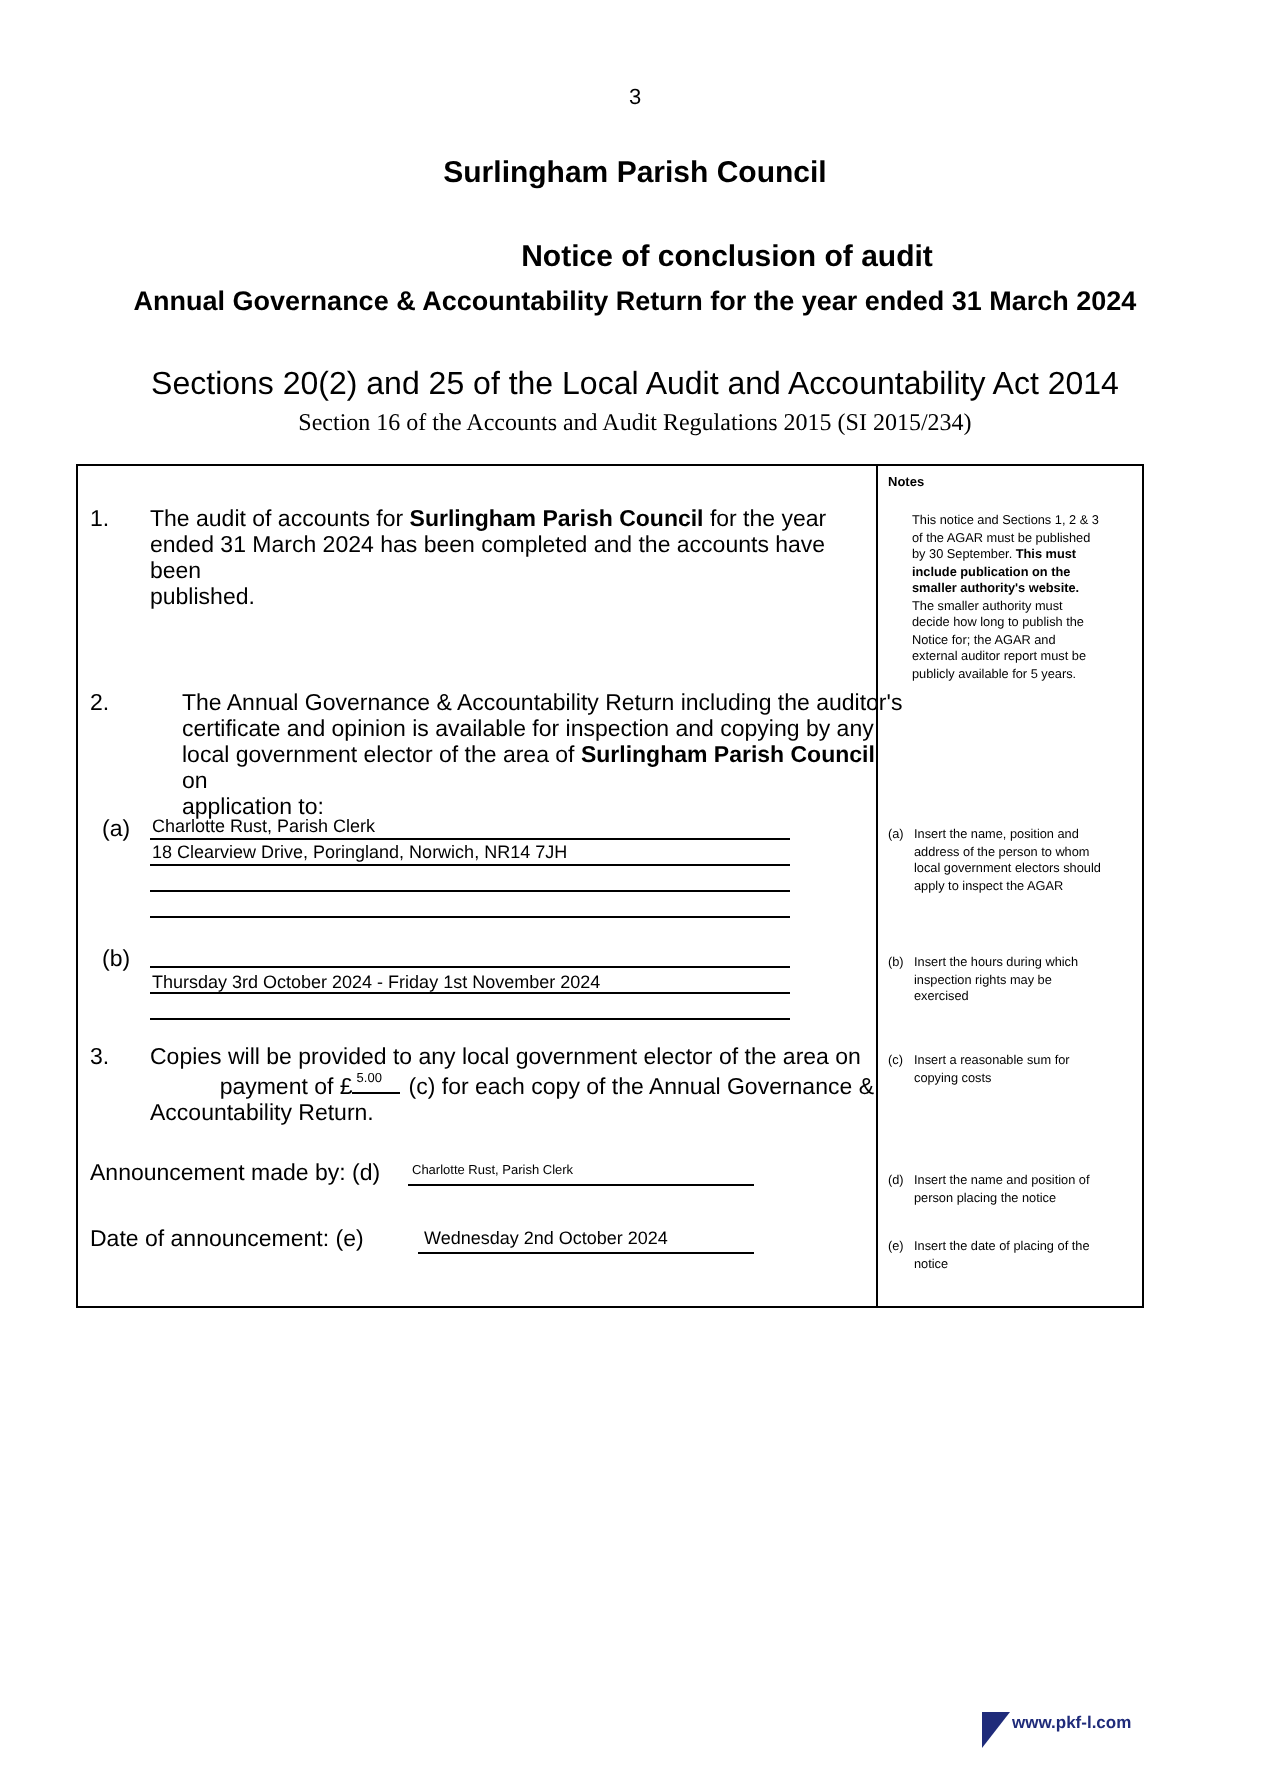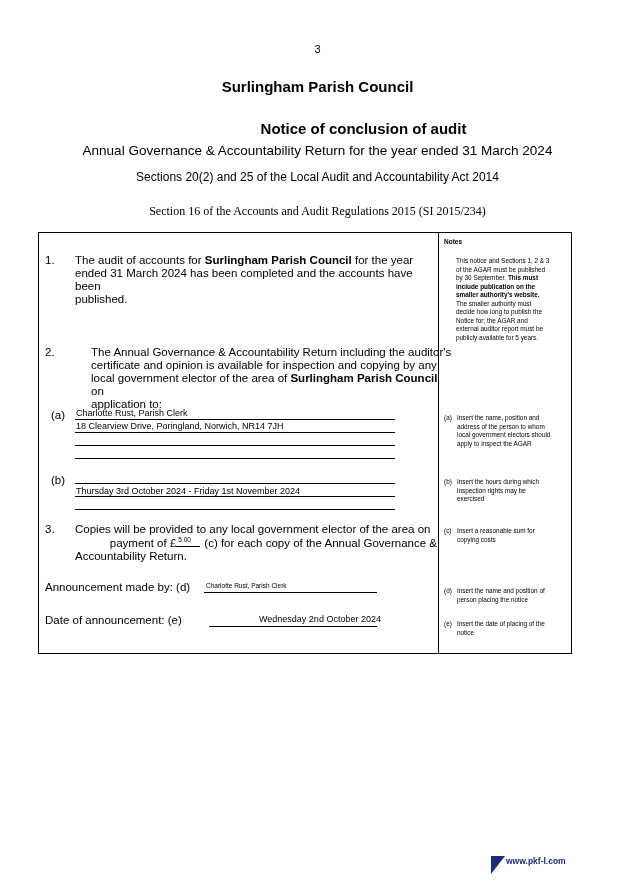--- a/index.html
+++ b/index.html
@@ -3,22 +3,22 @@
 <meta charset="utf-8">
 <style>
   html, body { margin: 0; padding: 0; background: #ffffff; }
   body { width: 635px; height: 895px; position: relative; overflow: hidden;
          font-family: "Liberation Sans", sans-serif; color: #000; }
   .abs { position: absolute; }
   .center { left: 0; width: 635px; text-align: center; }
   .pagenum { top: 43px; font-size: 11px; }
   .council { top: 78px; font-size: 15px; font-weight: bold; }
   .title { top: 120px; font-size: 15px; font-weight: bold; padding-left: 46px; }
-  .subtitle { top: 143px; font-size: 13.5px; font-weight: normal; }
-  .sect1 { top: 170px; font-size: 12px; }
+  .subtitle { top: 143px; font-size: 13.5px; font-weight: bold; }
+  .sect1 { top: 184px; font-size: 16px; }
   .sect2 { top: 204px; font-size: 12px; font-family: Liberation Serif, serif; }
 
   .box { left: 38px; top: 232px; width: 532px; height: 420px; border: 1px solid #000; }
   .divider { left: 438px; top: 232px; width: 1px; height: 421px; background: #000; }
 
   .num { font-size: 11.5px; }
   .para { font-size: 11.5px; line-height: 13px; }
   .fieldline { height: 1px; background: #000; }
   .fieldtext { font-size: 9px; }
   .notes { font-size: 6.4px; line-height: 8.5px; color: #000; }
@@ -72,21 +72,21 @@
   <div>Copies will be provided to any local government elector of the area on</div>
   <div style="position:relative;text-align:right;"><span>payment of £</span><span style="display:inline-block;width:24px;border-bottom:1px solid #000;position:relative;height:10px;vertical-align:baseline;margin-right:4px;"><span style="position:absolute;left:2px;top:-3px;font-size:6.5px;">5.00</span></span><span>(c) for each copy of the Annual Governance &amp;</span></div>
   <div>Accountability Return.</div>
 </div>
 
 <div class="abs" style="left:45px;top:581px;font-size:11.5px;">Announcement made by: (d)</div>
 <div class="abs" style="left:206px;top:582px;font-size:6.5px;">Charlotte Rust, Parish Clerk</div>
 <div class="abs fieldline" style="left:204px;top:592px;width:173px;"></div>
 
 <div class="abs" style="left:45px;top:614px;font-size:11.5px;">Date of announcement: (e)</div>
-<div class="abs" style="left:212px;top:614px;font-size:9px;margin-left:47px;">Wednesday 2nd October 2024</div>
+<div class="abs" style="left:212px;top:614px;font-size:9px;">Wednesday 2nd October 2024</div>
 <div class="abs fieldline" style="left:209px;top:626px;width:168px;"></div>
 
 <div class="abs note-lbl" style="left:444px;top:238px;font-weight:bold;">Notes</div>
 <div class="abs notes" style="left:456px;top:257px;width:115px;">
   <div>This notice and Sections 1, 2 &amp; 3</div>
   <div>of the AGAR must be published</div>
   <div><span>by 30 September. </span><b>This must</b></div>
   <div style="font-weight:bold;">include publication on the</div>
   <div style="font-weight:bold;">smaller authority's website.</div>
   <div>The smaller authority must</div>

